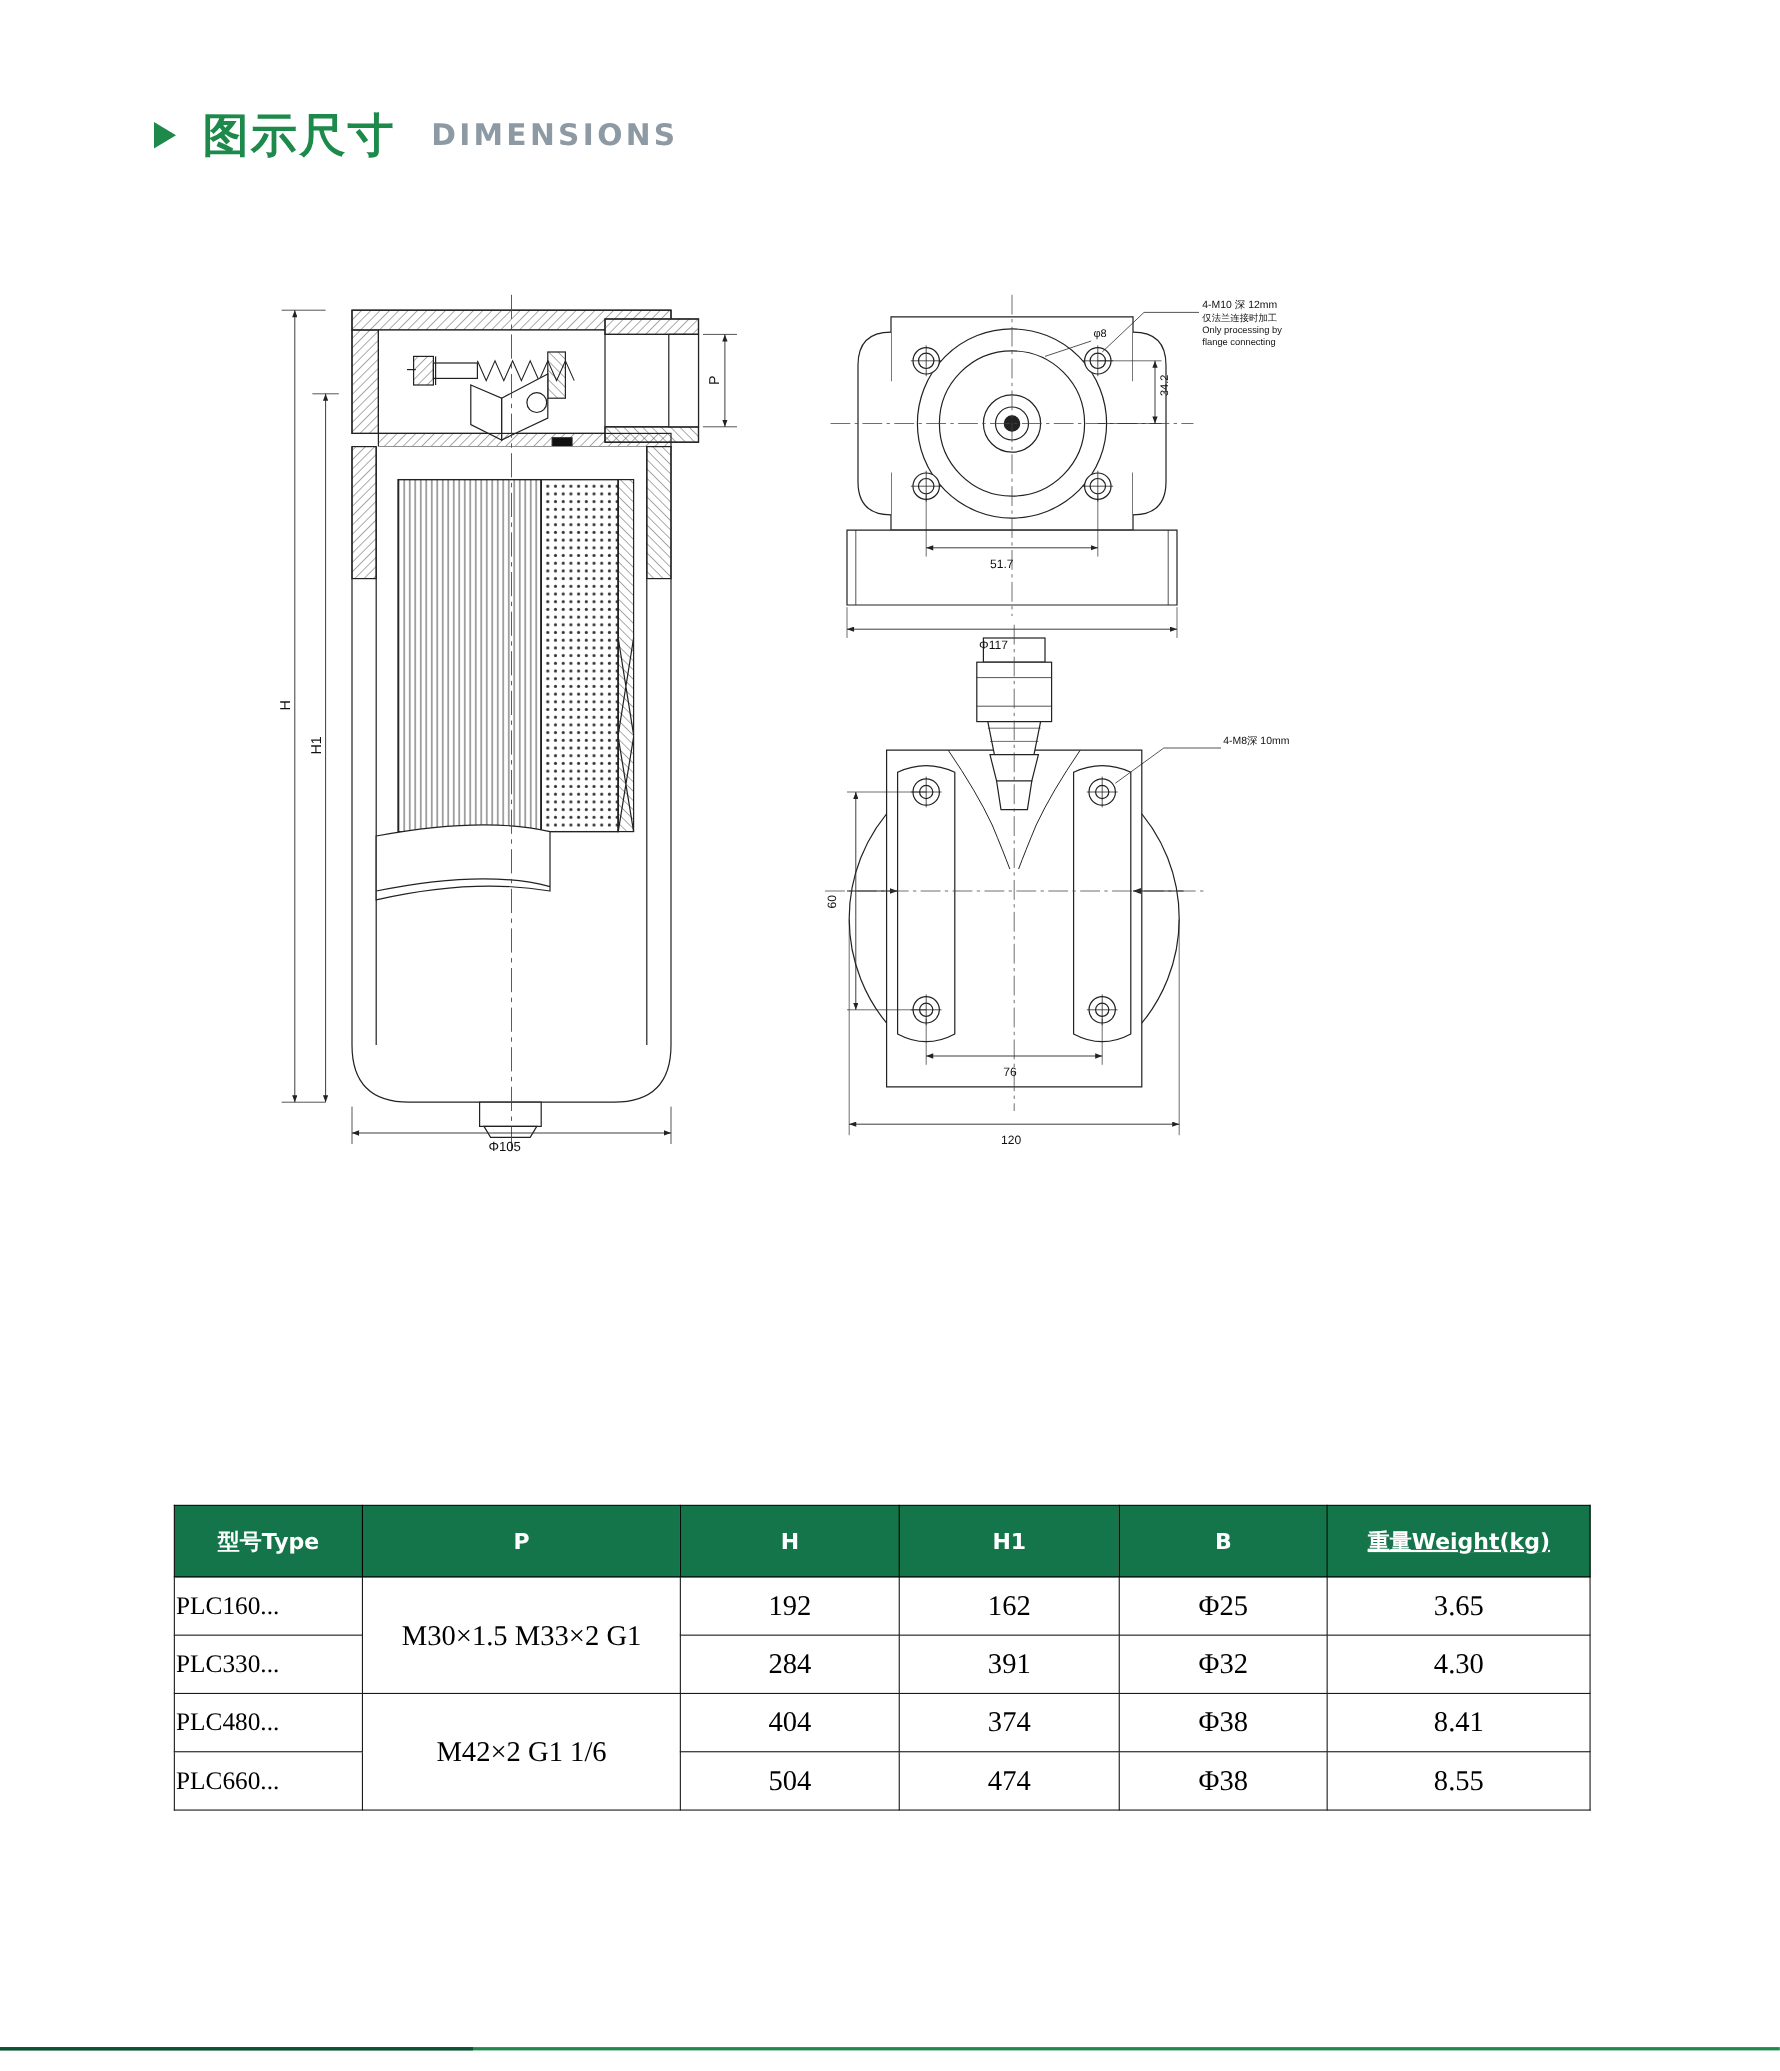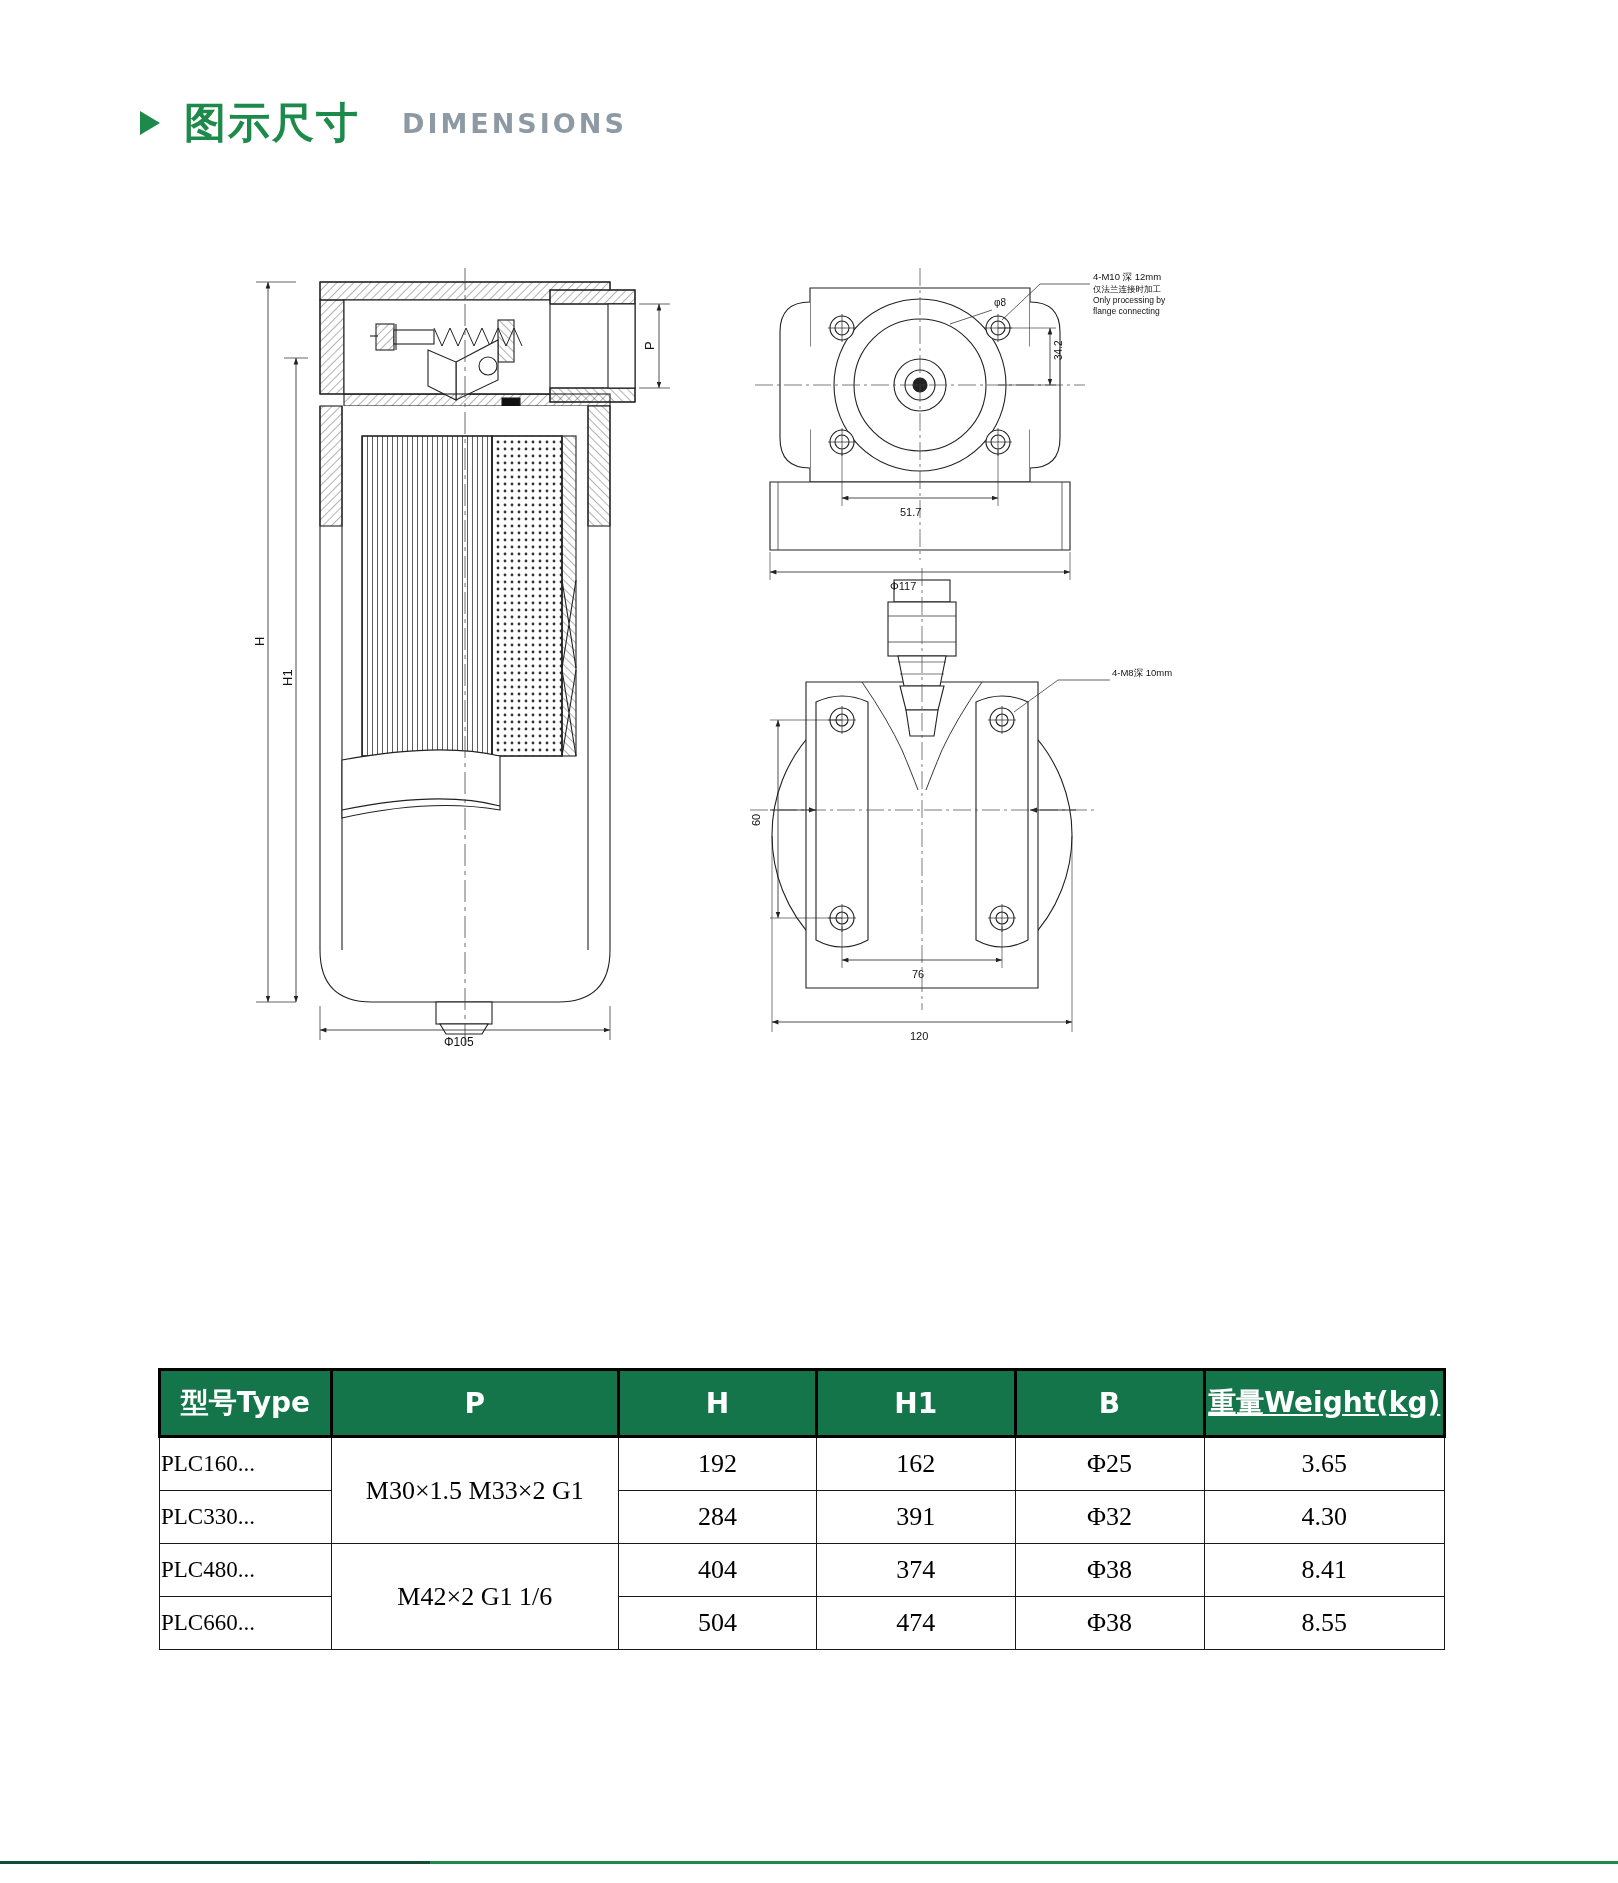--- a/index.html
+++ b/index.html
@@ -38,21 +38,21 @@
     font-weight: bold;
     color: #1d8a4b;
     letter-spacing: 2px;
   }
   .title-en {
     font-family: "DejaVu Sans", sans-serif;
     font-size: 27px;
     font-weight: bold;
     color: #8d9aa3;
     letter-spacing: 3px;
-    margin-left: 24px;
+    margin-left: 14px;
   }
 
   
   .drawing-area {
     position: absolute;
     left: 250px;
     top: 250px;
     width: 1130px;
     height: 830px;
   }
@@ -63,24 +63,24 @@
     position: absolute;
     left: 158px;
     top: 1368px;
     width: 1288px;
     border-collapse: collapse;
     font-family: "Liberation Serif", serif;
   }
   .spec-table th {
     background: #14754a;
     color: #ffffff;
-    font-size: 28px;
+    font-size: 20px;
     font-weight: bold;
     height: 62px;
-    border: 3px solid #000000;
+    border: 1px solid #000000;
     font-family: "DejaVu Sans", sans-serif;
   }
   .spec-table th.th-cn {
     font-family: "DejaVu Sans", sans-serif;
   }
   .spec-table td {
     border: 1px solid #1a1a1a;
     height: 50px;
     font-size: 26px;
     text-align: center;

